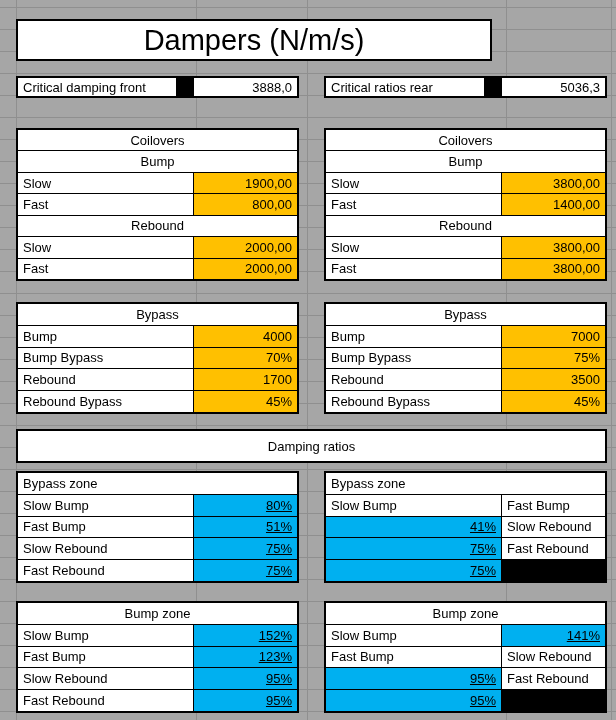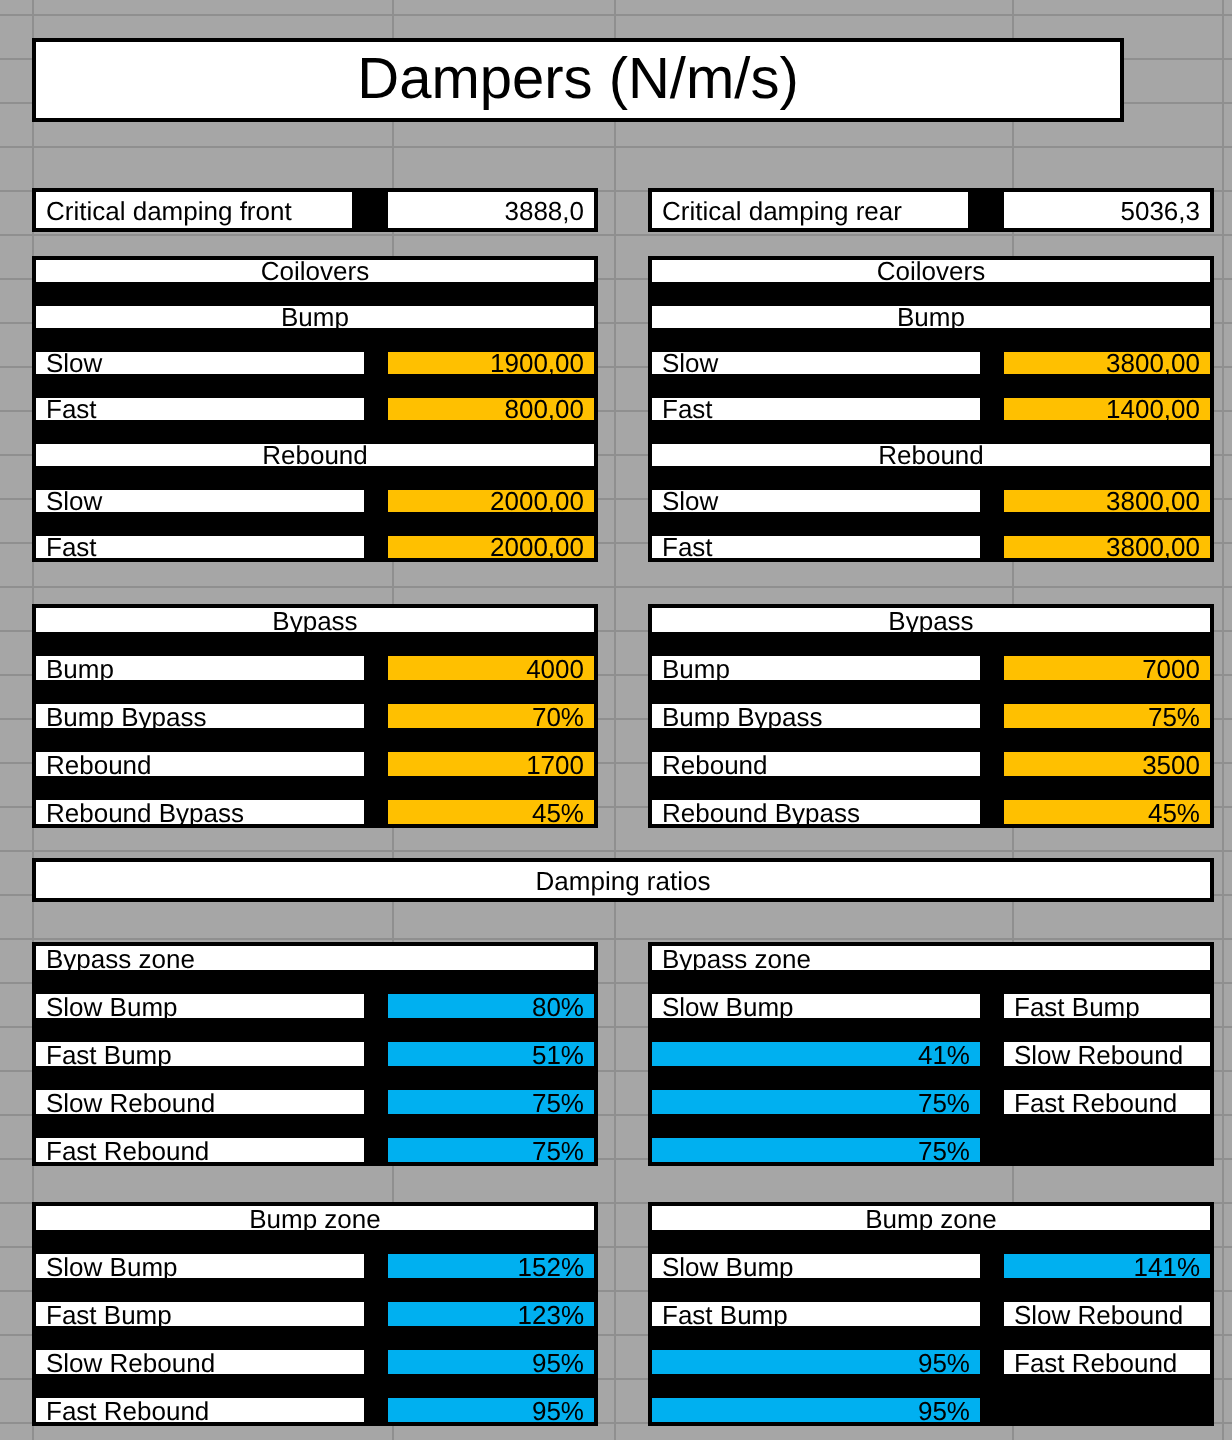--- a/index.html
+++ b/index.html
@@ -18,39 +18,39 @@
       linear-gradient(var(--grid_line, #8f8f8f), var(--grid_line, #8f8f8f)),
       linear-gradient(var(--grid_line, #8f8f8f), var(--grid_line, #8f8f8f)),
       linear-gradient(var(--grid_line, #8f8f8f), var(--grid_line, #8f8f8f)),
       linear-gradient(var(--grid_line, #8f8f8f), var(--grid_line, #8f8f8f)),
       repeating-linear-gradient(to bottom, var(--grid_line, #8f8f8f) 0 1px, transparent 1px 22px);
     background-size: 1px 100%, 1px 100%, 1px 100%, 1px 100%, 1px 100%, 100% 2000px;
     background-position: 16px 0, 196px 0, 307px 0, 506px 0, 611px 0, 0 7px;
     background-repeat: no-repeat, no-repeat, no-repeat, no-repeat, no-repeat, no-repeat;
   }
   .titlebox {
-    position: absolute; left: 16px; top: 19px; width: 546px; height: 42px;
+    position: absolute; left: 16px; top: 19px; width: 476px; height: 42px;
     background: #fff; border: 2px solid #000;
     display: flex; align-items: center; justify-content: center;
     font-size: 29px;
   }
   .bar {
-    position: absolute; left: 16px; top: 429px; width: 591px; height: 22px;
+    position: absolute; left: 16px; top: 429px; width: 591px; height: 34px;
     background: #fff; border: 2px solid #000;
     display: flex; align-items: center; justify-content: center;
     font-size: 13px;
   }
   .pair {
-    position: absolute; top: 94px; height: 22px; width: 283px;
+    position: absolute; top: 76px; height: 22px; width: 283px;
     display: grid; grid-template-columns: 1fr 103px; gap: 18px;
     background: #000; border: 2px solid #000; font-size: 13px;
   }
   .tbl {
     position: absolute; width: 283px;
-    display: grid; grid-template-columns: 1fr 103px; gap: 12px;
+    display: grid; grid-template-columns: 1fr 103px; gap: 1px;
     background: #000; border: 2px solid #000; font-size: 13px;
   }
   .tbl.seven { grid-template-rows: repeat(7, 1fr); height: 153px; }
   .tbl.five  { grid-template-rows: repeat(5, 1fr); height: 112px; }
   .tl { left: 16px; }
   .tr { left: 324px; }
   .cell {
     background: #fff; display: flex; align-items: center;
     padding: 0 5px; overflow: hidden; white-space: nowrap;
   }
@@ -68,21 +68,21 @@
 <div class="titlebox">
   <span>Dampers (N/m/s)</span>
 </div>
 
 <div class="pair tl">
   <div class="cell">Critical damping front</div>
   <div class="cell r">3888,0</div>
 </div>
 
 <div class="pair tr">
-  <div class="cell">Critical damping rear</div>
+  <div class="cell">Critical ratios rear</div>
   <div class="cell r">5036,3</div>
 </div>
 
 <div class="tbl seven tl" style="top:128px">
   <div class="cell span2 c">Coilovers</div>
   <div class="cell span2 c">Bump</div>
   <div class="cell">Slow</div>
   <div class="cell r orange">1900,00</div>
   <div class="cell">Fast</div>
   <div class="cell r orange">800,00</div>

